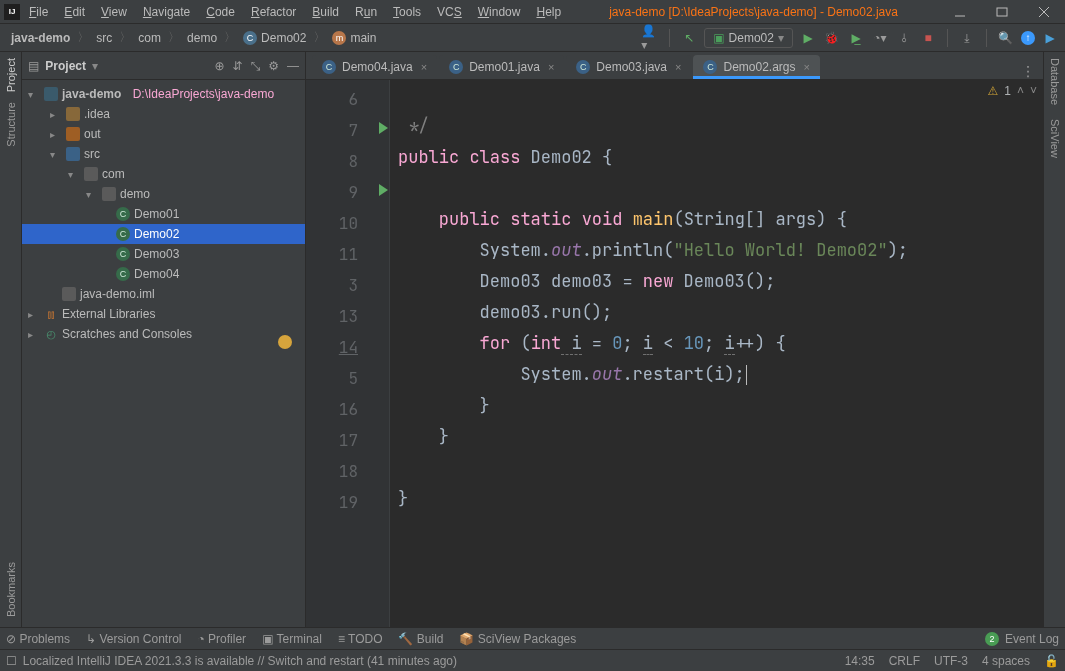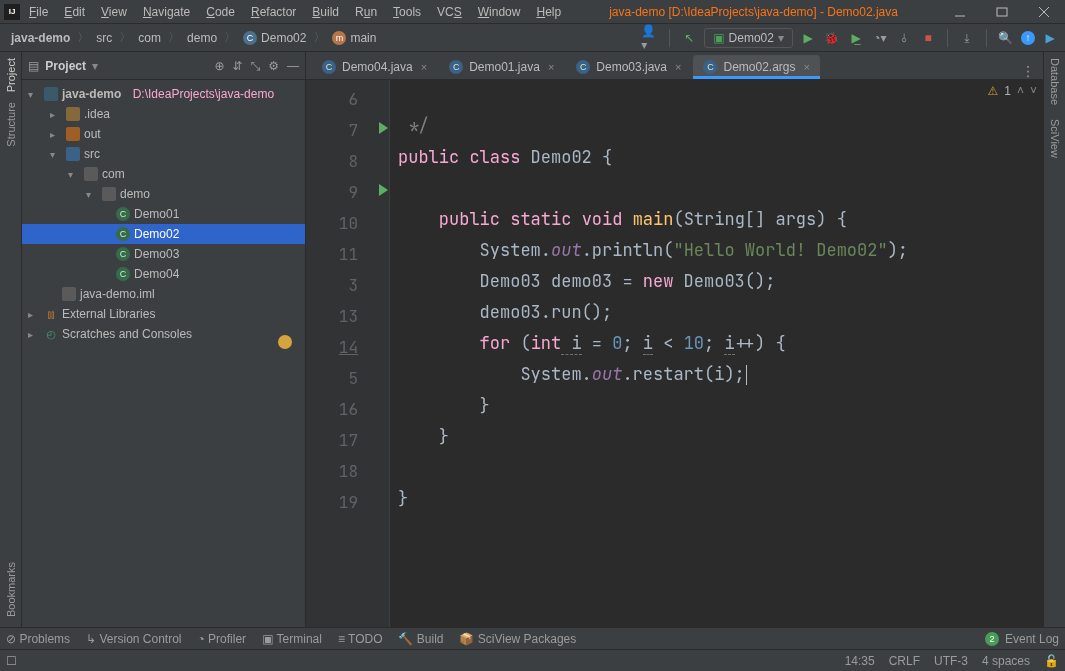--- a/index.html
+++ b/index.html
@@ -516,20 +516,21 @@
   <span>🔨 <span>Build</span></span>
   <span>📦 <span>SciView Packages</span></span>
   <span class="bt-right">
       <span class="green-badge">2</span> 
       <span>Event Log</span>
     </span>
 </div>
 
 <div class="status-bar">
   <span style="margin-right:6px;">☐</span>
+  <span>Localized IntelliJ IDEA 2021.3.3 is available // Switch and restart (41 minutes ago)</span>
   <div class="status-right">
     <span>14:35</span>
     <span>CRLF</span>
     <span>UTF-3</span>
     <span>4 spaces</span>
     <span class="lock-icon">🔓</span>
   </div>
 </div>
 
 </body></html>

